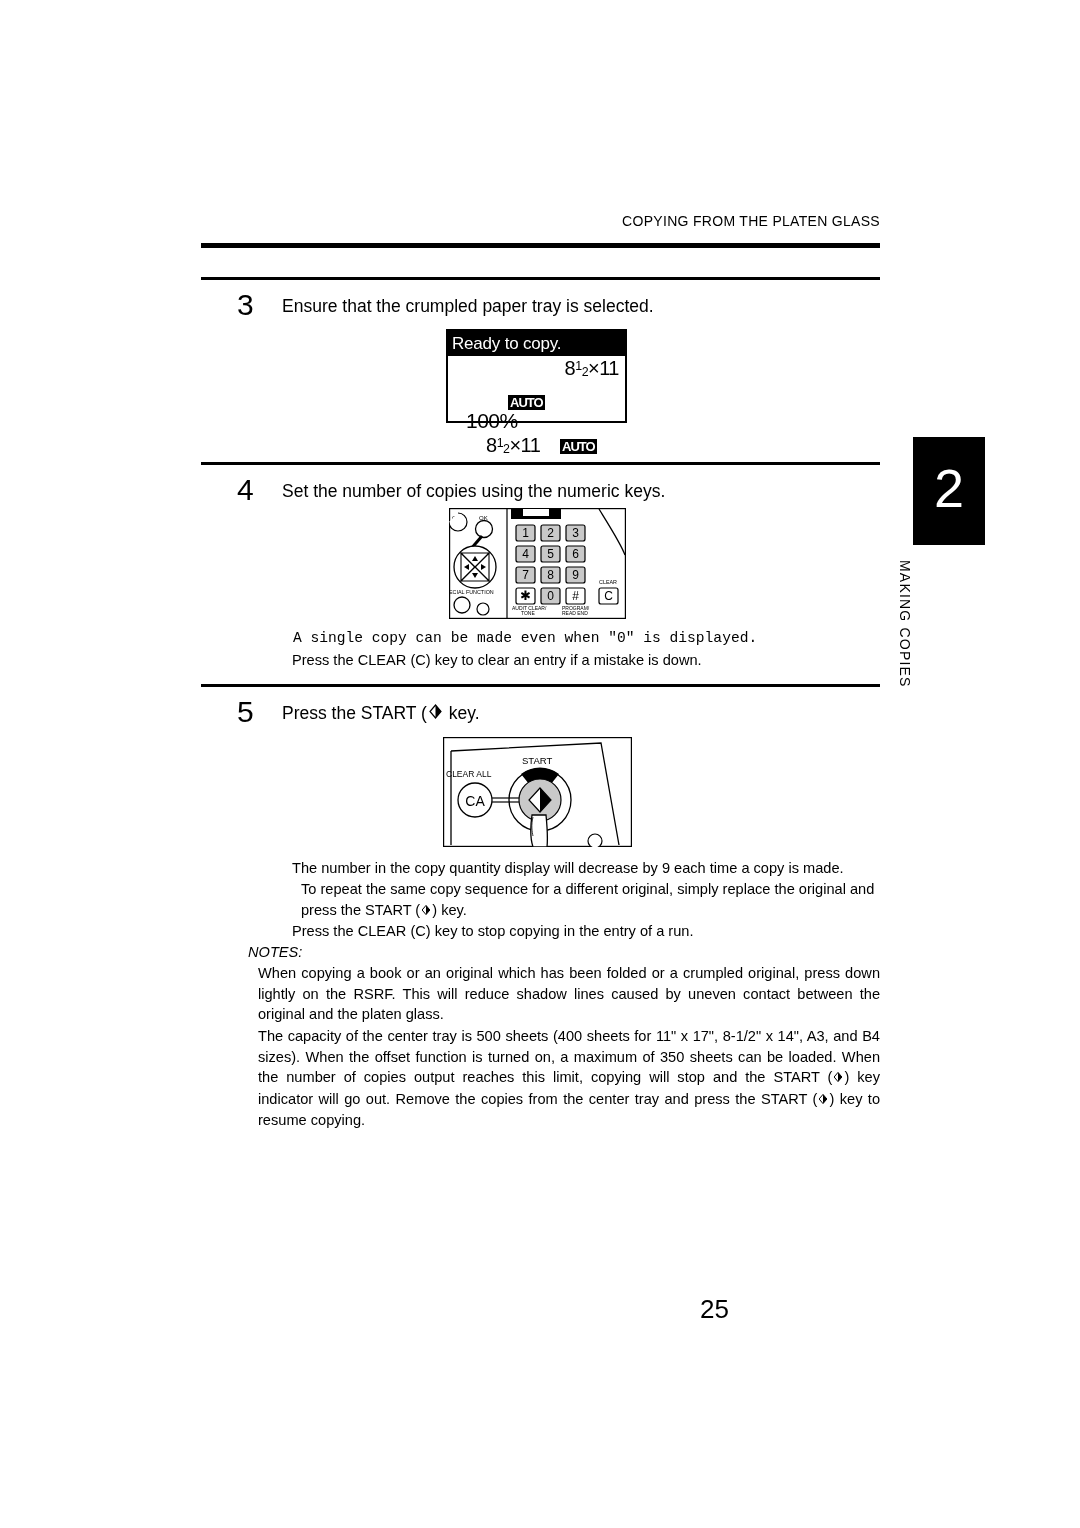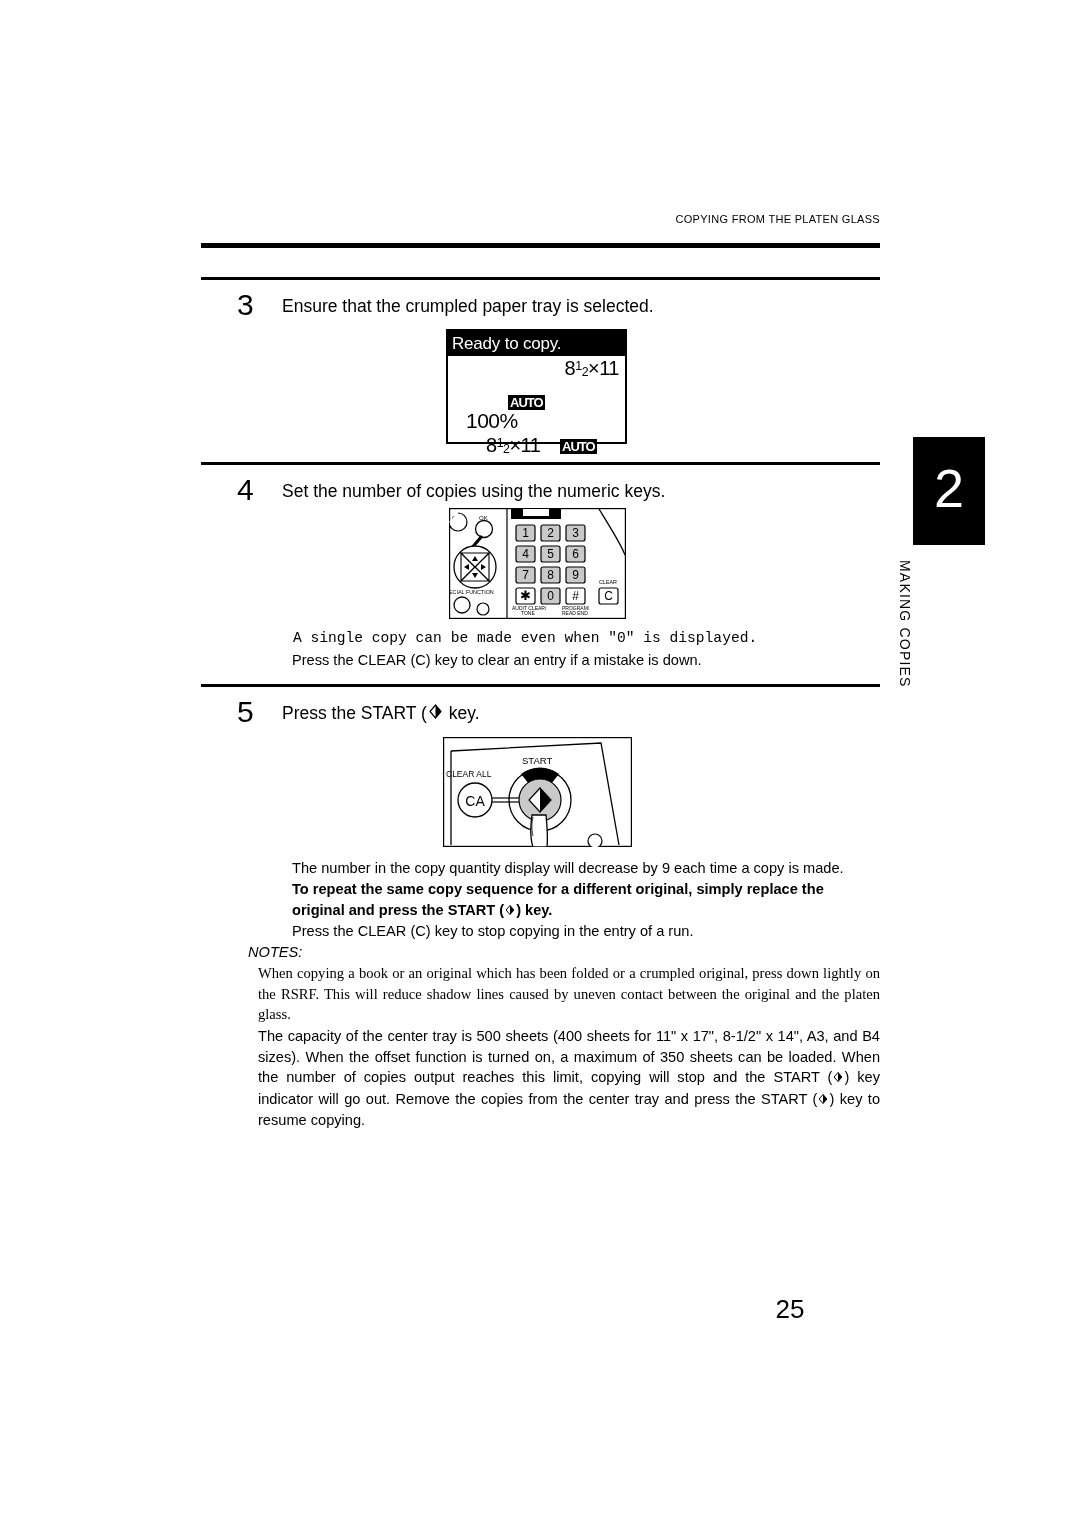--- a/index.html
+++ b/index.html
@@ -16,21 +16,21 @@
     overflow: hidden;
   }
 
   
   .running-head {
     position: absolute;
     left: 200px;
     top: 213px;
     width: 680px;
     text-align: right;
-    font-size: 11px;
+    font-size: 14px;
     letter-spacing: 0.3px;
   }
   .rule-thick {
     position: absolute;
     left: 201px;
     width: 679px;
     height: 5px;
     background: #000;
   }
   .rule-thin {
@@ -70,21 +70,21 @@
     line-height: 20.5px;
   }
   .para.justify { text-align: justify; }
 
   
   .lcd {
     position: absolute;
     left: 446px;
     top: 329px;
     width: 181px;
-    height: 115px;
+    height: 94px;
     border: 2px solid #000;
     background: #fff;
     box-sizing: border-box;
   }
   .lcd-title {
     position: absolute;
     left: 0; top: 0;
     width: 100%;
     height: 25px;
     background: #000;
@@ -184,21 +184,21 @@
     transform-origin: 0 0;
     white-space: nowrap;
   }
 
   
   .page-number {
     position: absolute;
     left: 700px;
     top: 1294px;
     width: 180px;
-    text-align: center;
+    text-align: left;
     font-size: 26px;
   }
 
   
   .dia {
     display: inline-block;
     vertical-align: -1px;
   }
 </style>
 </head>
@@ -344,30 +344,30 @@
     <line x1="49" y1="65" x2="76" y2="65" stroke="#000" stroke-width="1.2"></line>
 
     <path d="M89 78 C87 92, 88 104, 90 110 L104 110 C105 100, 104 88, 103 78 Z" fill="#fff" stroke="#000" stroke-width="1.3"></path>
     <path d="M90 80 C88 88, 89 95, 90 99" fill="none" stroke="#000" stroke-width="0.8"></path>
     <circle cx="152" cy="104" r="7" fill="#fff" stroke="#000" stroke-width="1.2"></circle>
   </svg>
 </div>
 
 <div class="para" style="left:292px; top:858px; width:588px;">The number in the copy quantity display will decrease by 9 each time a copy is made.</div>
 
-<div class="para" style="left:292px; top:879px; width:588px;font-weight:bold;"><span>To repeat the same copy sequence for a different original, simply replace the original and press the START (</span><span class="dia"><svg width="12" height="12" viewBox="0 0 17 17">
+<div class="para" style="left:301px; top:879px; width:588px;"><span>To repeat the same copy sequence for a different original, simply replace the original and press the START (</span><span class="dia"><svg width="12" height="12" viewBox="0 0 17 17">
         <polygon points="8.5,2 14,8.5 8.5,15 3,8.5" fill="none" stroke="#000" stroke-width="1.4"></polygon>
         <polygon points="8.5,2 14,8.5 8.5,15" fill="#000"></polygon>
       </svg></span><span>) key.</span></div>
 
 <div class="para" style="left:292px; top:921px; width:588px;">Press the CLEAR (C) key to stop copying in the entry of a run.</div>
 
 <div class="para" style="left:248px; top:942px; width:300px;font-style:italic;">NOTES:</div>
 
-<div class="para justify" style="left:258px; top:963px; width:622px;font-family:Liberation Serif, serif;">When copying a book or an original which has been folded or a crumpled original, press down lightly on the RSRF. This will reduce shadow lines caused by uneven contact between the original and the platen glass.</div>
+<div class="para justify" style="left:258px; top:963px; width:622px;">When copying a book or an original which has been folded or a crumpled original, press down lightly on the RSRF. This will reduce shadow lines caused by uneven contact between the original and the platen glass.</div>
 
 <div class="para justify" style="left:258px; top:1026px; width:622px;"><span>The capacity of the center tray is 500 sheets (400 sheets for 11" x 17", 8-1/2" x 14", A3, and B4 sizes). When the offset function is turned on, a maximum of 350 sheets can be loaded. When the number of copies output reaches this limit, copying will stop and the START (</span><span class="dia"><svg width="12" height="12" viewBox="0 0 17 17">
         <polygon points="8.5,2 14,8.5 8.5,15 3,8.5" fill="none" stroke="#000" stroke-width="1.4"></polygon>
         <polygon points="8.5,2 14,8.5 8.5,15" fill="#000"></polygon>
       </svg></span><span>) key indicator will go out. Remove the copies from the center tray and press the START (</span><span class="dia"><svg width="12" height="12" viewBox="0 0 17 17">
         <polygon points="8.5,2 14,8.5 8.5,15 3,8.5" fill="none" stroke="#000" stroke-width="1.4"></polygon>
         <polygon points="8.5,2 14,8.5 8.5,15" fill="#000"></polygon>
       </svg></span><span>) key to resume copying.</span></div>
 
 <div class="chapter-tab">

